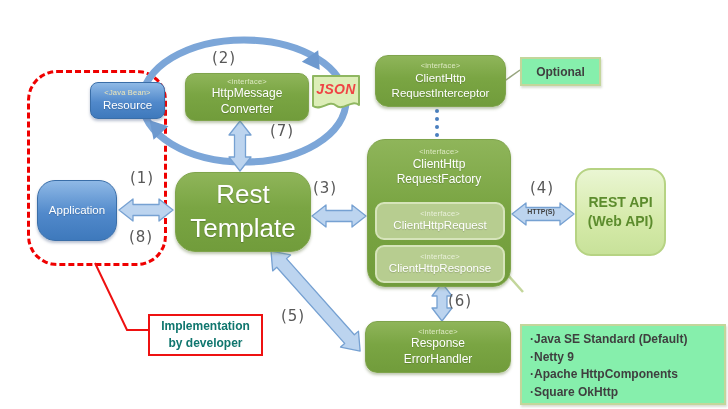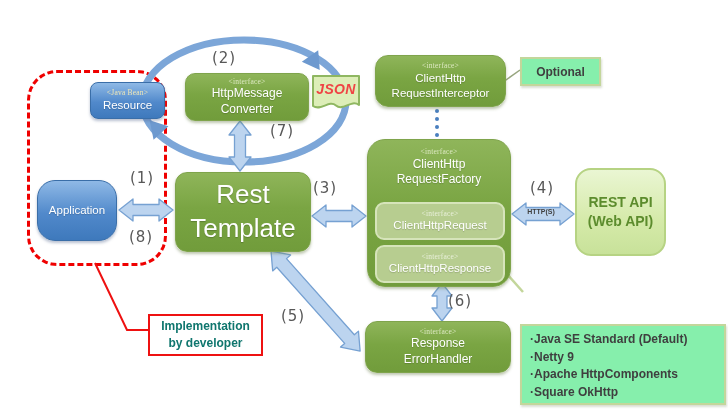--- a/index.html
+++ b/index.html
@@ -15,21 +15,21 @@
     align-items:center; justify-content:center; text-align:center; color:#fff; }
 
   .green { background:linear-gradient(180deg,#8fb55a 0%,#7aa543 45%,#719c3b 100%);
     border:1px solid #7fa44c; box-shadow:0 2px 3px rgba(110,130,80,.45); }
   .green-light { background:#b7cd90; border:2px solid #d6e4ba; box-shadow:none; }
   .blue { background:linear-gradient(180deg,#8fb9e6 0%,#5189cb 55%,#3e79bc 100%);
     border:1px solid #3a6ea8; box-shadow:0 2px 3px rgba(80,100,140,.4); }
   .soft-green { background:linear-gradient(180deg,#eaf6d3 0%,#d5eaa9 60%,#c8e29a 100%);
     border:2px solid #b6d383; }
 
-  .stereo { font-size:7.5px; line-height:1.3; color:#dcead8; color:#dde9c2; letter-spacing:.2px;font-family:Liberation Serif, serif; }
+  .stereo { font-size:7.5px; line-height:1.3; color:#dcead8; color:#dde9c2; letter-spacing:.2px; }
   .blue .stereo { color:#efe7b8; }
   .green-light .stereo { color:#e9f0da; }
   .t12 { font-size:12px; line-height:1.3; text-shadow:0 1px 1px rgba(0,0,0,.18); }
   .t11 { font-size:11.5px; line-height:1.3; text-shadow:0 1px 1px rgba(0,0,0,.18); }
   .rest-title { font-size:26px; line-height:1.3; color:#fff; text-shadow:0 1px 1px rgba(0,0,0,.2); }
 
   .rest-api-text { font-weight:bold; font-size:14px; line-height:1.35; color:#5c8c2d; }
 
   .note { position:absolute; z-index:3; background:#86efac; border:2px solid #c3d69b;
     color:#3f3f3f; font-weight:bold; box-shadow:1px 2px 2px rgba(150,160,130,.35); }
@@ -107,21 +107,21 @@
 
   <div class="dbox blue" style="left:90px; top:82px; width:75px; height:37px; border-radius:8px;">
     <span class="stereo">&lt;Java Bean&gt;</span>
     <span class="t11">Resource</span>
   </div>
 
   <div class="dbox blue" style="left:37px; top:180px; width:80px; height:61px; border-radius:18px;">
     <span class="t11">Application</span>
   </div>
 
-  <div class="dbox green" style="left:175px; top:172px; width:136px; height:80px; border-radius:12px;">
+  <div class="dbox green" style="left:175px; top:172px; width:136px; height:80px; border-radius:20px;">
     <span class="rest-title">Rest</span>
     <span class="rest-title">Template</span>
   </div>
 
   <div class="dbox green" style="left:185px; top:73px; width:124px; height:48px; border-radius:10px;">
     <span class="stereo">&lt;interface&gt;</span>
     <span class="t12">HttpMessage</span>
     <span class="t12">Converter</span>
   </div>
 

